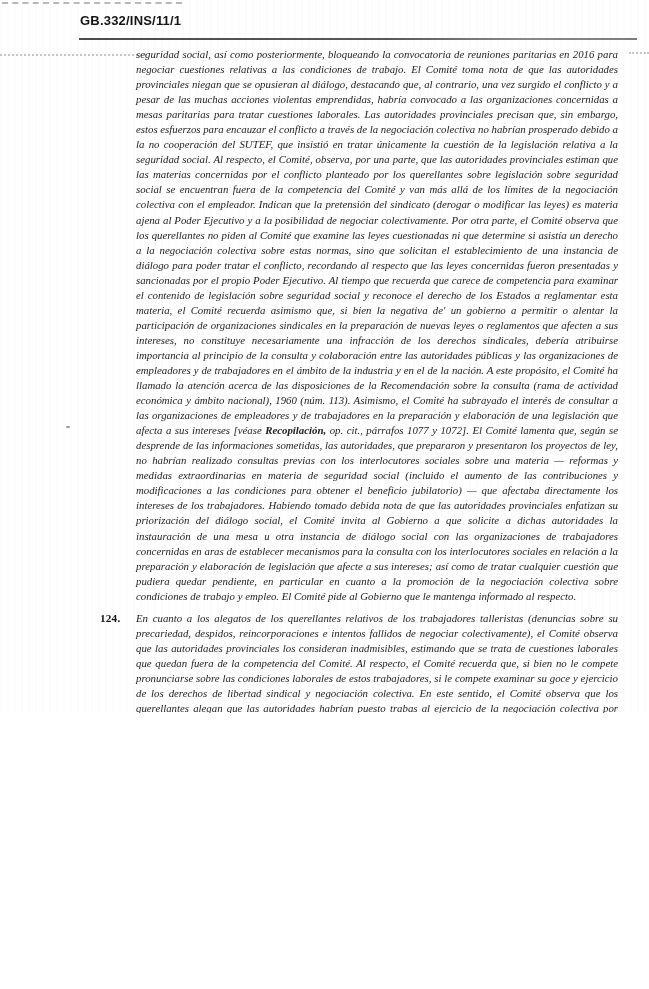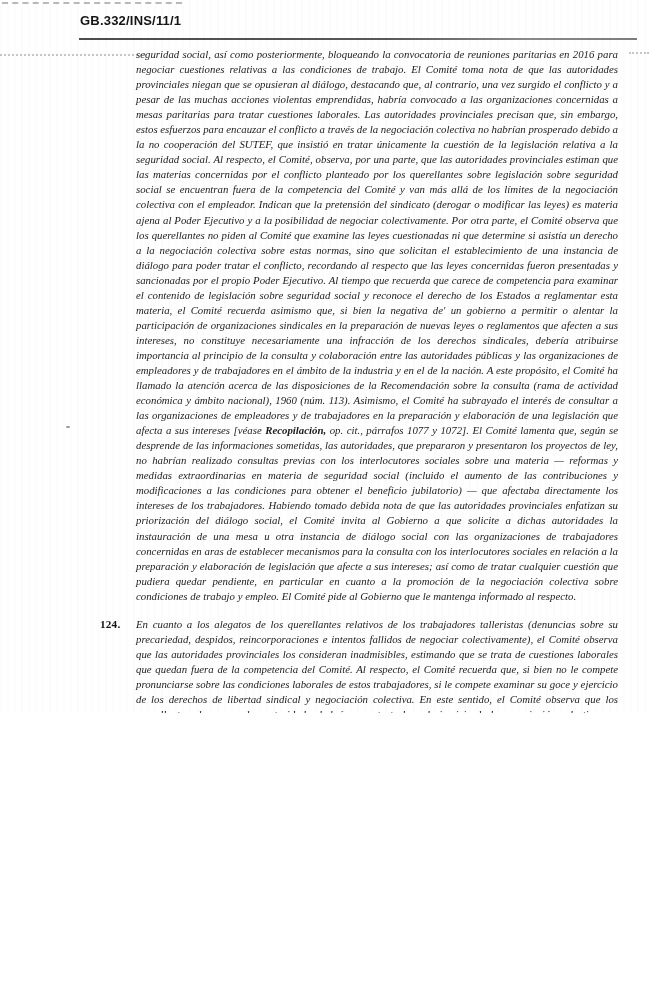--- a/index.html
+++ b/index.html
@@ -87,21 +87,21 @@
   }
   .para {
     margin: 0;
     font-style: italic;
     font-size: 10.8px;
     line-height: 15.05px;
     text-align: justify;
     color: #1b1b1b;
   }
   .para + .para {
-    margin-top: 13px;
+    margin-top: 7px;
   }
   .para .bold-ital {
     font-weight: bold;
     font-style: italic;
   }
   .numbered {
     position: relative;
   }
   .para-number {
     position: absolute;

